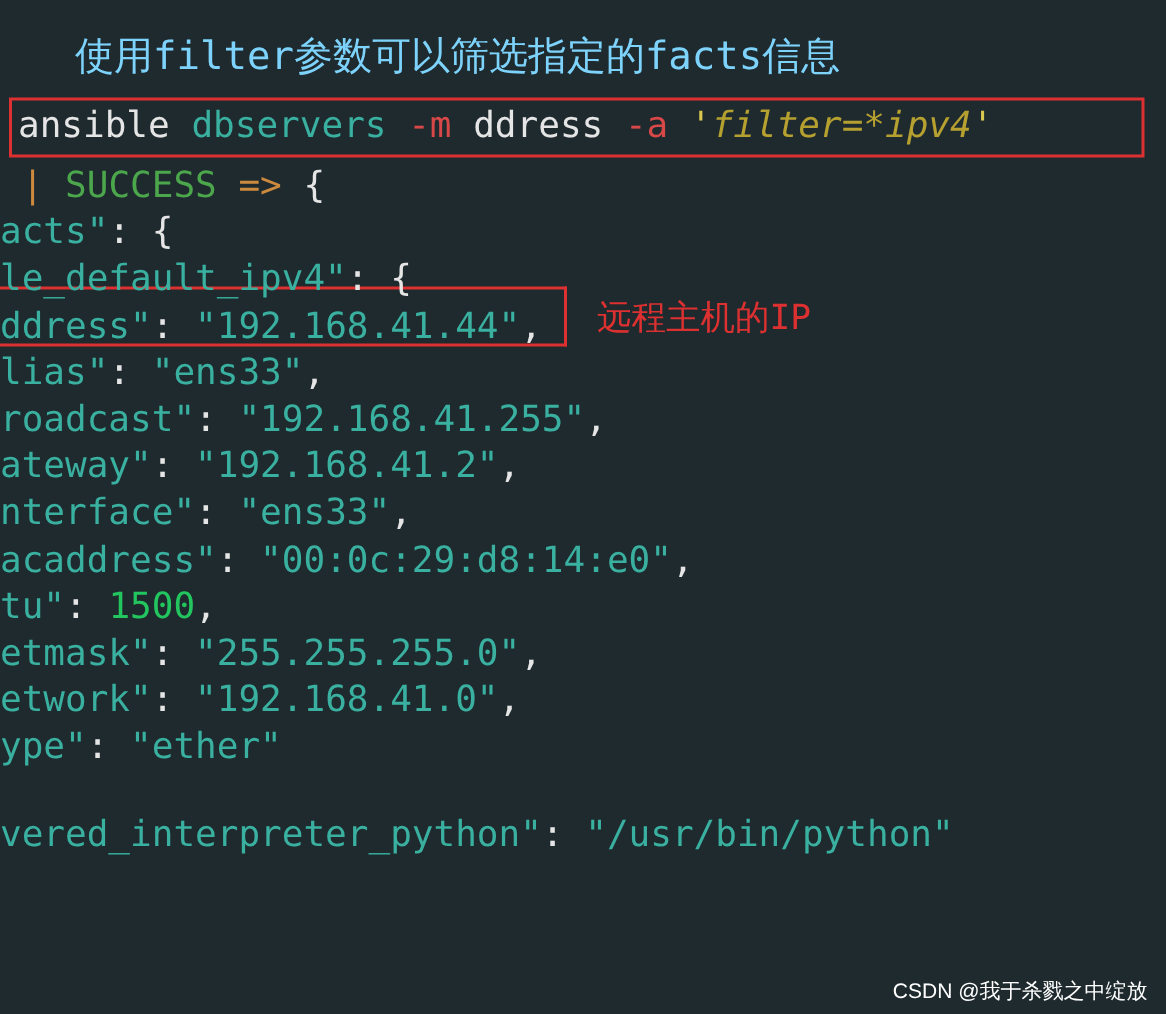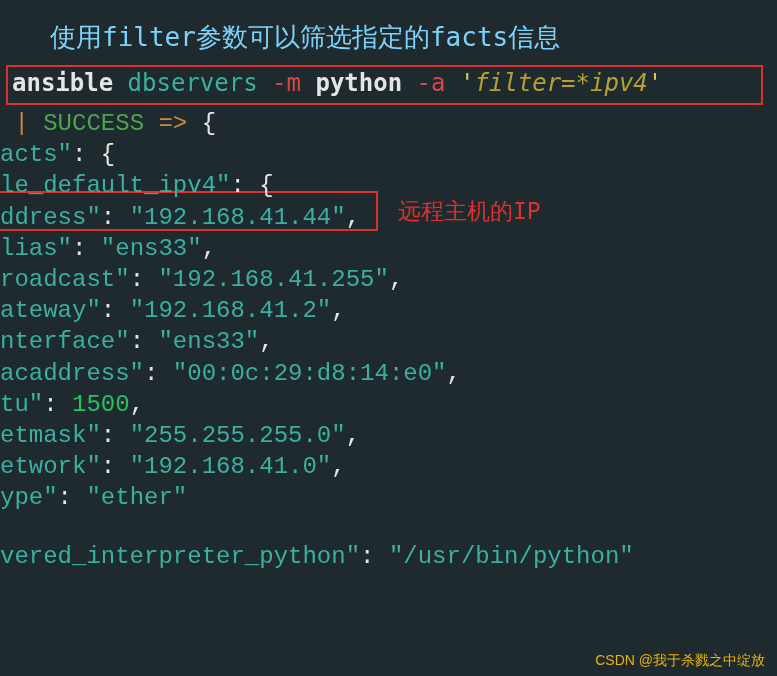--- a/index.html
+++ b/index.html
@@ -43,51 +43,50 @@
       left: 398px;
       color: #dd3030;
       font-size: 23px;
     }
     .code-area {
       position: absolute;
       top: 108px;
       left: 0;
       right: 0;
       line-height: 1.3;
-      font-family: Liberation Mono, monospace;
     }
     .line { white-space: pre; }
     .white { color: #e5e5e5; }
     .orange { color: #cc8a3e; }
     .green { color: #4ca64c; }
     .teal { color: #3ab0a0; }
     .red { color: #22c55e; }
-    .cmd-white { color: #e5e5e5; font-weight: bold; }
+    .cmd-white { color: #e5e5e5; }
     .cmd-teal { color: #3ab0a0; }
     .cmd-red { color: #d84848; }
     .cmd-yellow { color: #d8c850; }
     .cmd-dyellow { color: #b5a030; font-style: italic; }
     .watermark {
       position: absolute;
       bottom: 6px;
       right: 12px;
-      color: #eab308;
+      color: #ffffff;
       font-size: 14px;
       font-family: sans-serif;
       text-align: right;
     }
     .spacer { height: 28px; }
   </style>
 </head>
 <body>
 
 <div class="annotation-top">使用filter参数可以筛选指定的facts信息</div>
 
 <div class="command-box">
-  <span class="cmd-white">ansible</span><span class="cmd-teal"> dbservers </span><span class="cmd-red">-m</span><span class="cmd-white"> python </span><span class="cmd-red">-a </span><span class="cmd-yellow">'</span><span class="cmd-dyellow">filter=*ipv4</span><span class="cmd-yellow">'</span>
+  <span class="cmd-white">ansible</span><span class="cmd-teal"> dbservers </span><span class="cmd-red">-m</span><span class="cmd-white"> ddress </span><span class="cmd-red">-a </span><span class="cmd-yellow">'</span><span class="cmd-dyellow">filter=*ipv4</span><span class="cmd-yellow">'</span>
 </div>
 
 <div class="address-box"></div>
 <div class="annotation-ip">远程主机的IP</div>
 
 <div class="code-area">
   <div class="line"> <span class="orange">|</span><span class="green"> SUCCESS </span><span class="orange">=</span><span class="orange">&gt;</span><span class="white"> {</span></div>
   <div class="line"><span class="teal">acts"</span><span class="white">: </span><span class="white">{</span></div>
   <div class="line"><span class="teal">le_default_ipv4"</span><span class="white">: </span><span class="white">{</span></div>
   <div class="line"><span class="teal">ddress"</span><span class="white">: </span><span class="teal">"192.168.41.44"</span><span class="white">,</span></div>

